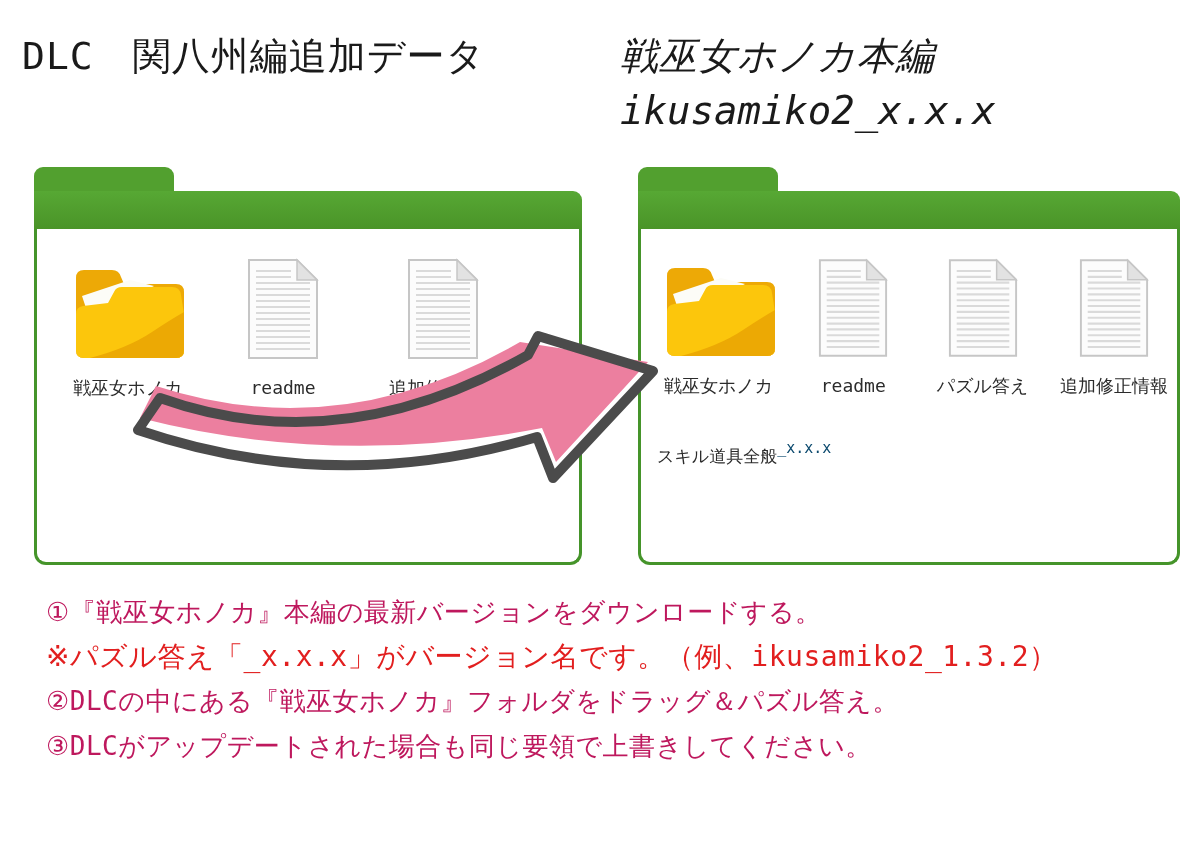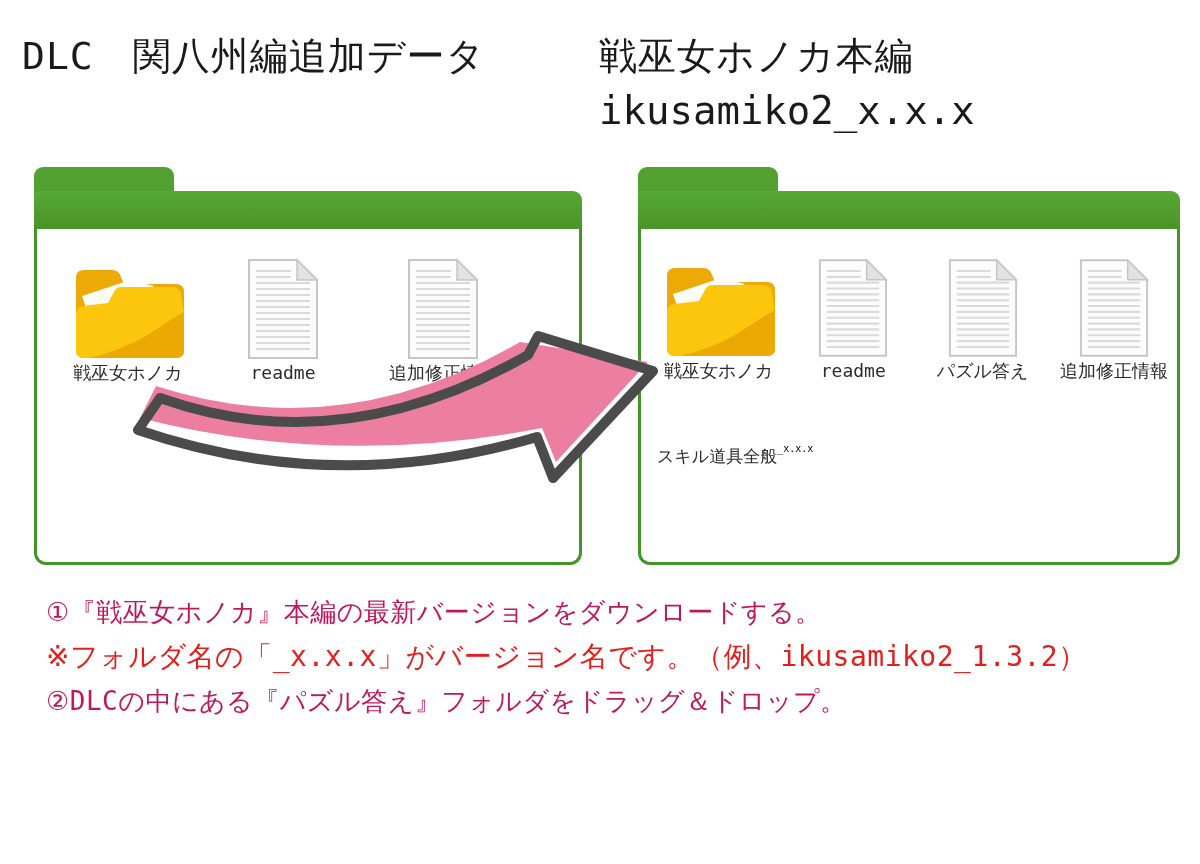--- a/index.html
+++ b/index.html
@@ -5,42 +5,42 @@
   * { margin:0; padding:0; box-sizing:border-box; }
   html,body { background:#ffffff; }
   body { font-family:"DejaVu Sans Mono","DejaVu Sans","Liberation Sans",sans-serif; color:#1c1c1c; }
   .stage { position:relative; width:1200px; height:864px; background:#ffffff; overflow:hidden; }
 
   
   .heading { position:absolute; top:28px; z-index:2; }
   .heading .line1 { font-size:38px; line-height:56px; letter-spacing:1px; color:#1a1a1a; white-space:nowrap; }
   .heading .line2 { font-size:39px; line-height:54px; color:#1a1a1a; white-space:nowrap; }
   .heading-left  { left:22px; }
-  .heading-right { left:599px; }
+  .heading-right { left:620px;font-style:italic; }
 
   
   .window { position:absolute; z-index:1; }
   .win-tab    { position:absolute; top:0; left:0; width:140px; height:30px; background:#52a02f; border-radius:9px 9px 0 0; }
   .win-header { position:absolute; top:24px; left:0; right:0; height:38px; background:linear-gradient(180deg,#57a834 0%,#4a9428 100%); border-radius:0 9px 0 0; }
   .win-body   { position:absolute; top:62px; left:0; right:0; bottom:0; background:#ffffff; border:3px solid #45942a; border-top:none; border-radius:0 0 12px 12px; }
   .window-left  { left:34px;  top:167px; width:548px; height:398px; }
   .window-right { left:638px; top:167px; width:542px; height:398px; }
 
   .items-row { display:flex; align-items:flex-end; margin-top:27px; }
   .window-left  .items-row { padding-left:16px; gap:20px; }
   .window-right .items-row { padding-left:12px; gap:8px; }
   .fs-item { display:flex; flex-direction:column; align-items:center; }
   .fs-item .icon { display:block; }
-  .fs-label { margin-top:1px; font-size:18px; line-height:20px; color:#2b2b2b; white-space:nowrap; }
+  .fs-label { margin-top:16px; font-size:18px; line-height:20px; color:#2b2b2b; white-space:nowrap; }
   .w-folder { width:150px; } .w-doc-l1 { width:120px; } .w-doc-l2 { width:160px; }
   .w-folder-r { width:135px; } .w-doc-r1 { width:126px; } .w-doc-r2 { width:124px;text-align:right; } .w-doc-r3 { width:130px; }
 
   .pdf-item { position:absolute; left:16px; top:170px; width:150px; display:flex; flex-direction:row; align-items:center; }
   .pdf-label-1 { margin-top:16px; font-size:17px; line-height:19px; color:#2b2b2b; white-space:nowrap; }
-  .pdf-label-2 { font-size:10px; line-height:17px; color:#000000; white-space:nowrap; }
+  .pdf-label-2 { font-size:15px; line-height:17px; color:#0c4a6e; white-space:nowrap; }
 
   
   .arrow-svg { position:absolute; left:0; top:0; z-index:5; pointer-events:none; }
 
   
   .instructions { position:absolute; left:46px; top:590px; z-index:2; }
   .instr-step { font-size:26px; line-height:45px; color:#be185d; white-space:nowrap; letter-spacing:0.5px; }
   .instr-note { font-size:28px; line-height:44px; color:#e21f1f; white-space:nowrap; letter-spacing:0.5px; }
 </style>
 </head>
@@ -158,17 +158,18 @@
 
     <path d="M 160,398 Q 340,462 528,355 L 538,336 L 653,371 L 553,478 L 537,437 Q 335,497 138,430 Z" fill="#ffffff"></path>
 
     <path d="M 156,386 Q 340,446 520,342 L 648,362 L 556,462 L 542,428 Q 335,468 140,418 Z" fill="#ec7f9f"></path>
 
     <path d="M 160,398 Q 340,462 528,355 L 538,336 L 653,371 L 553,478 L 537,437 Q 335,497 138,430 Z" fill="none" stroke="#4b4b4b" stroke-width="10" stroke-linejoin="round" stroke-linecap="round"></path>
   </svg>
 
   <div class="instructions">
     <div class="instr-step">①『戦巫女ホノカ』本編の最新バージョンをダウンロードする。</div>
-    <div class="instr-note">※フォルダ名の「_x.x.x」がバージョン名です。（例、ikusamiko2_1.3.2）</div>
-    <div class="instr-step">②DLCの中にある『パズル答え』フォルダをドラッグ＆ドロップ。</div>
+    <div class="instr-note">※パズル答え「_x.x.x」がバージョン名です。（例、ikusamiko2_1.3.2）</div>
+    <div class="instr-step">②DLCの中にある『戦巫女ホノカ』フォルダをドラッグ＆パズル答え。</div>
+    <div class="instr-step">③DLCがアップデートされた場合も同じ要領で上書きしてください。</div>
   </div>
 
 </div>
 
 </body></html>

